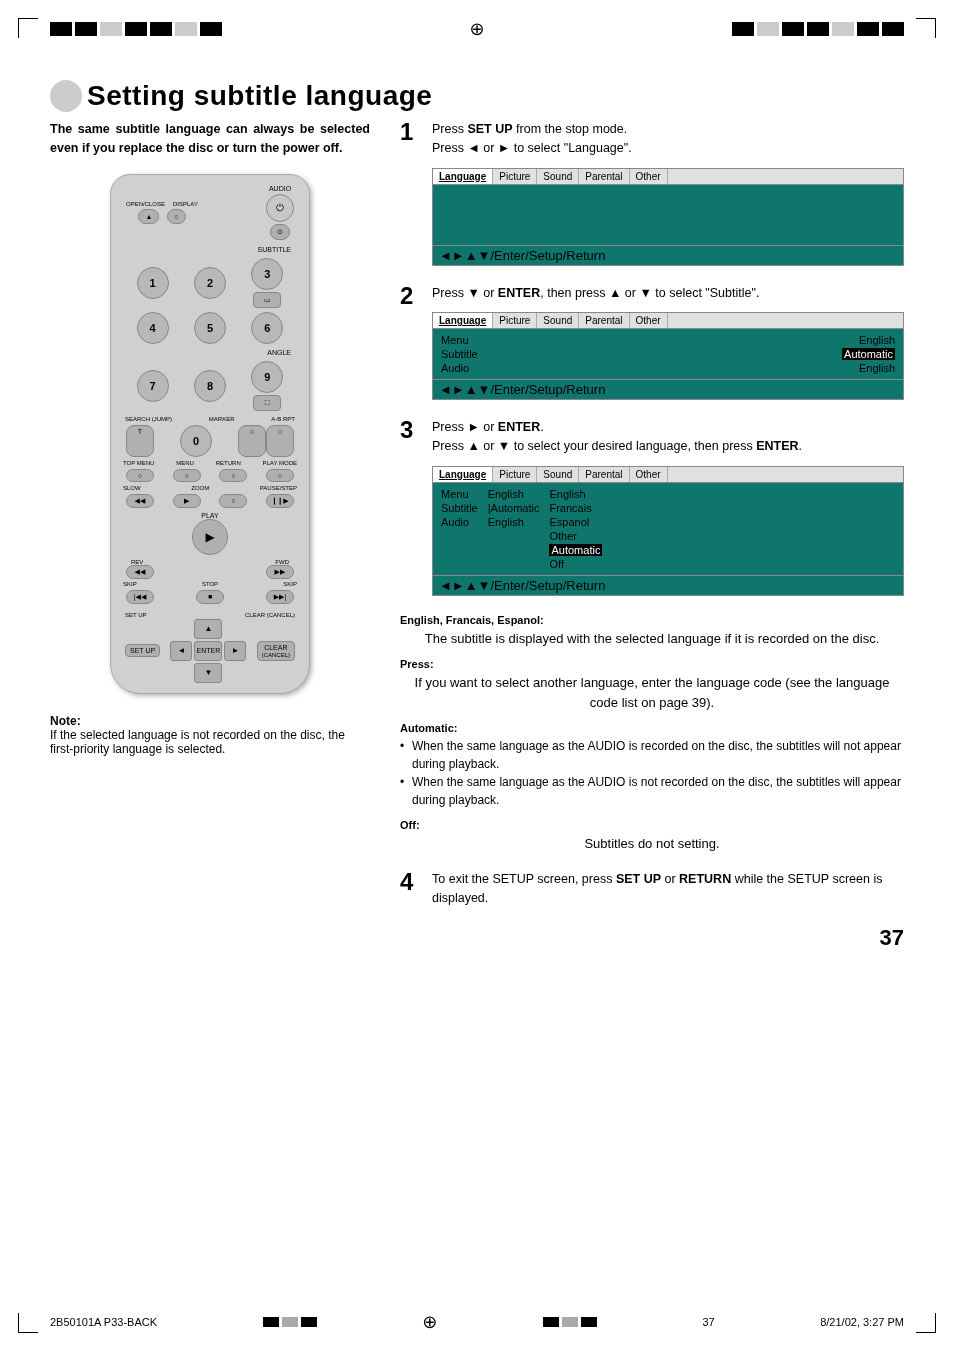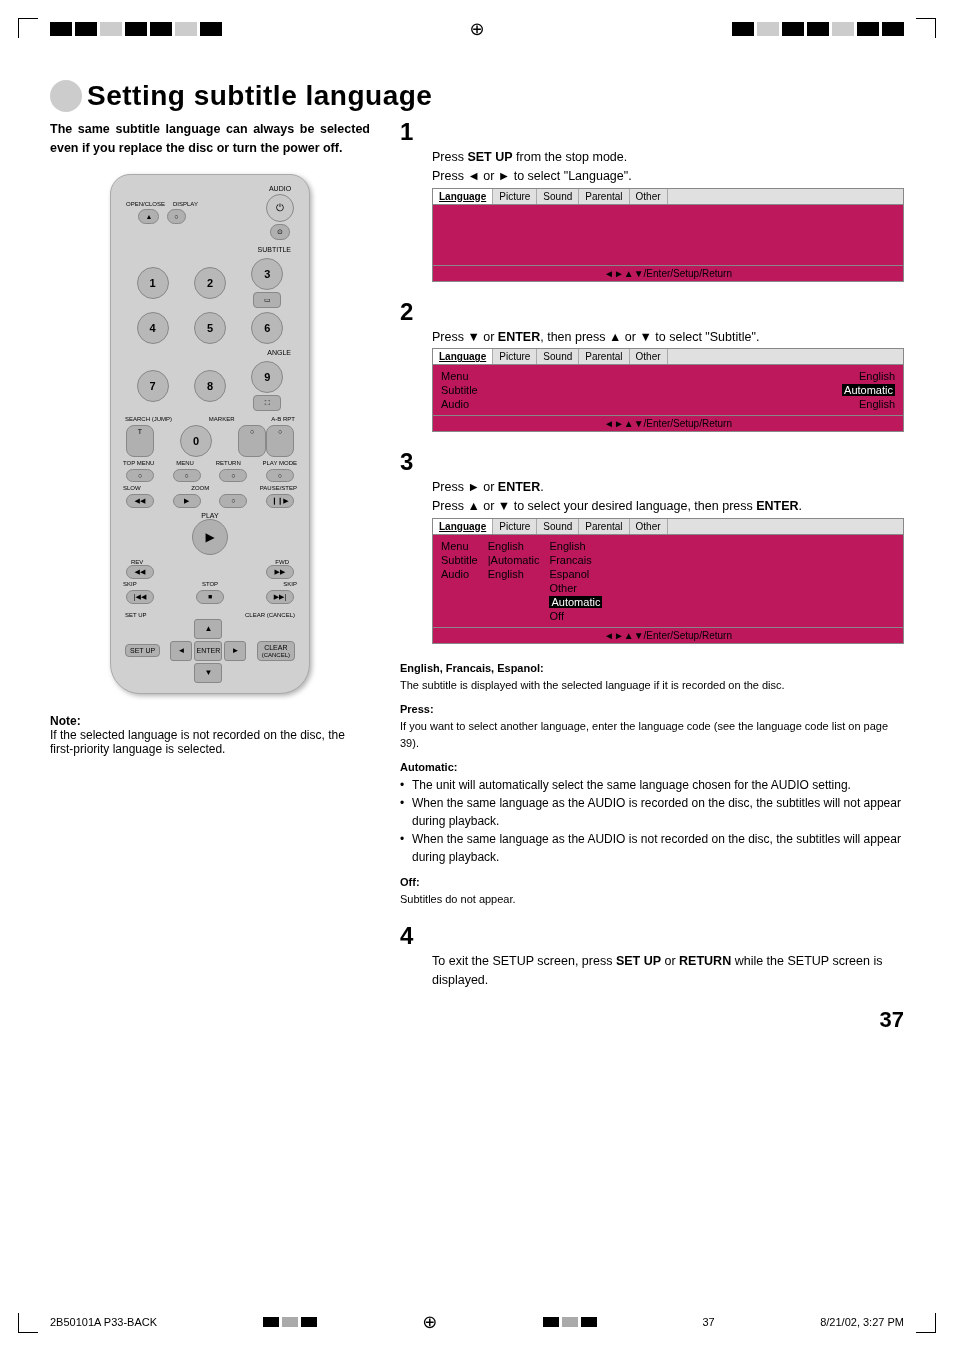--- a/index.html
+++ b/index.html
@@ -245,31 +245,30 @@
       font-weight: bold;
       line-height: 1;
       min-width: 24px;
     }
     .step-content {
       flex: 1;
     }
     .step-text {
       font-size: 12.5px;
       line-height: 1.5;
-      margin-top: 28px;
     }
     .step-text b {
       font-weight: bold;
     }
 
     
     .screen-box {
       border: 1px solid #888;
-      background: #be185d;
-      margin-top: 2px;
+      background: #0f766e;
+      margin-top: 10px;
       font-size: 11px;
       min-width: 200px;
     }
     .screen-tabs {
       display: flex;
       border-bottom: 1px solid #888;
       background: #e0e0e0;
     }
     .screen-tab {
       padding: 2px 6px;
@@ -292,37 +291,38 @@
       font-size: 11px;
     }
     .screen-row .highlighted {
       background: #000;
       color: #fff;
       padding: 0 2px;
     }
     .screen-footer {
       border-top: 1px solid #888;
       padding: 2px 6px;
-      font-size: 10px;
-      text-align: center;
+      font-size: 13px;
+      text-align: left;
     }
 
     
     .info-section {
       margin-top: 10px;
     }
     .info-section h4 {
       font-weight: bold;
       font-size: 11px;
       margin-bottom: 3px;
     }
     .info-section p {
-      font-size: 11px;
+      font-size: 13px;
       line-height: 1.5;
       margin-bottom: 6px;
+      text-align: center;
     }
     .info-section ul {
       list-style: none;
       padding: 0;
     }
     .info-section ul li {
       font-size: 12px;
       line-height: 1.5;
       padding-left: 12px;
       position: relative;
@@ -655,29 +655,28 @@
       </div>
 
       <div class="info-section">
         <h4>Press:</h4>
         <p>If you want to select another language, enter the language code (see the language code list on page 39).</p>
       </div>
 
       <div class="info-section">
         <h4>Automatic:</h4>
         <ul>
-          <li>The unit will automatically select the same language chosen for the AUDIO setting.</li>
           <li>When the same language as the AUDIO is recorded on the disc, the subtitles will not appear during playback.</li>
           <li>When the same language as the AUDIO is not recorded on the disc, the subtitles will appear during playback.</li>
         </ul>
       </div>
 
       <div class="info-section">
         <h4>Off:</h4>
-        <p>Subtitles do not appear.</p>
+        <p>Subtitles do not setting.</p>
       </div>
 
       <div class="step" style="margin-top:16px;">
         <div class="step-num">4</div>
         <div class="step-content">
           <div class="step-text">
             To exit the SETUP screen, press <b>SET UP</b> or <b>RETURN</b> while the SETUP screen is displayed.
           </div>
         </div>
       </div>

